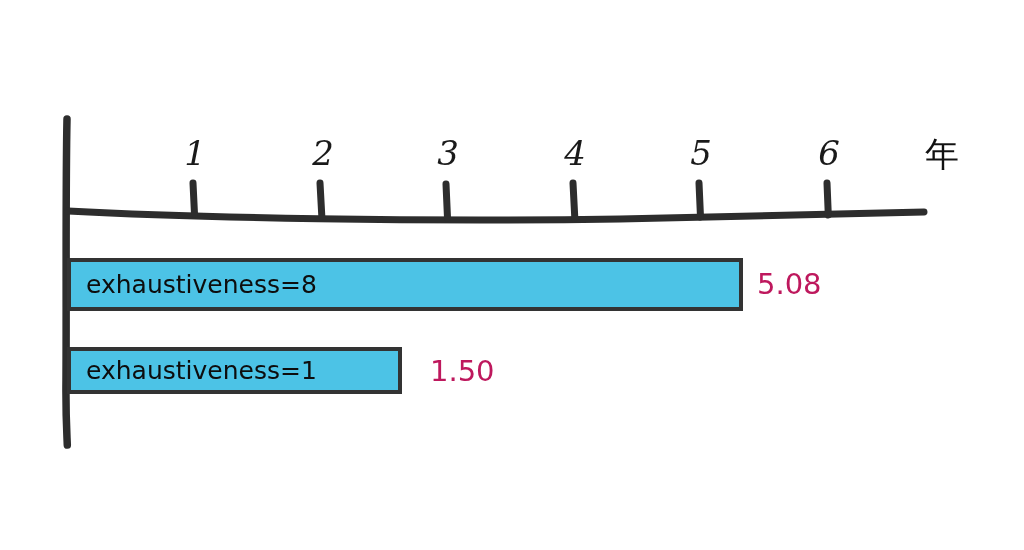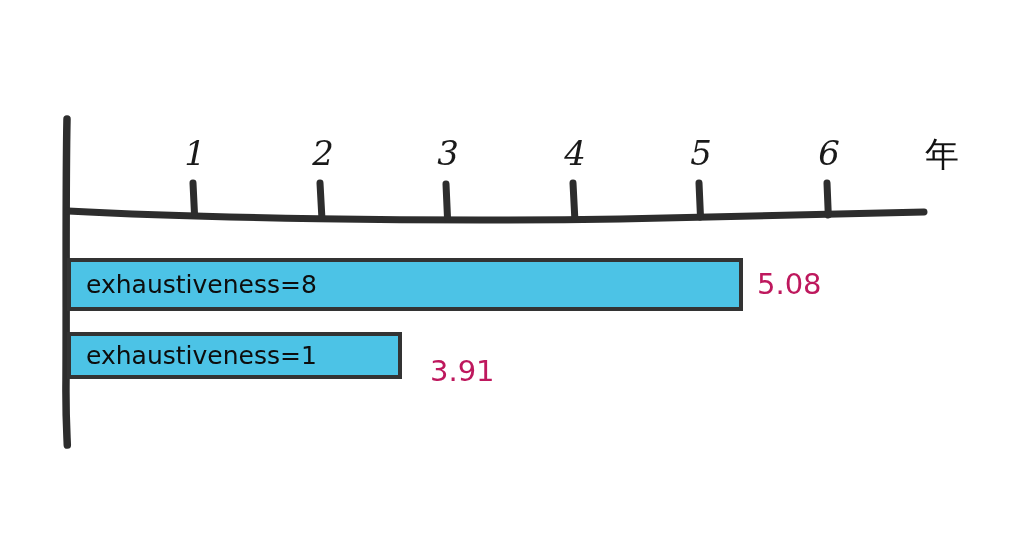--- a/index.html
+++ b/index.html
@@ -100,19 +100,19 @@
   <div class="tick-label" style="left:809px; top:136px;">6</div>
 
   <div class="axis-unit" style="left:925px; top:137px;">年</div>
 
   <div class="bar-group" style="left:67px; top:258px; width:676px; height:41px;">
     <div class="bar-rect" style="width:676px; height:53px;"></div>
     <div class="bar-label" style="left:19px; top:14px;">exhaustiveness=8</div>
   </div>
   <div class="bar-value" style="left:757px; top:270px;">5.08</div>
 
-  <div class="bar-group" style="left:67px; top:332px; width:335px; height:47px;">
+  <div class="bar-group" style="left:67px; top:347px; width:335px; height:47px;">
     <div class="bar-rect" style="width:335px; height:47px;"></div>
     <div class="bar-label" style="left:19px; top:11px;">exhaustiveness=1</div>
   </div>
-  <div class="bar-value" style="left:430px; top:357px;">3.91</div>
+  <div class="bar-value" style="left:430px; top:357px;">1.50</div>
 
 </div>
 
 </body></html>

